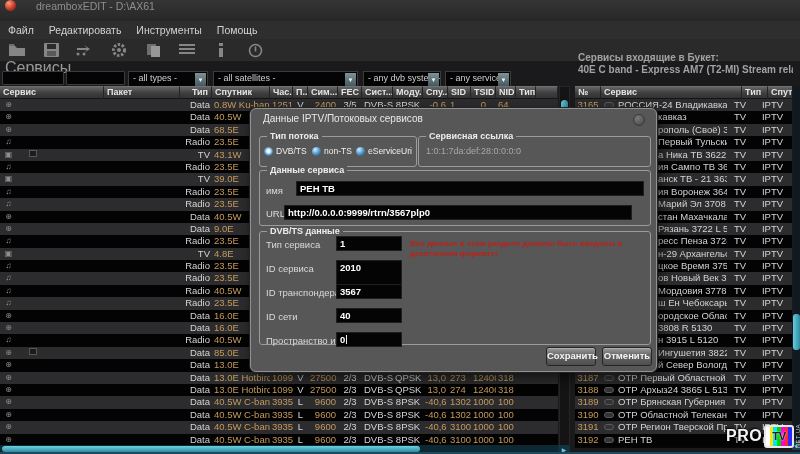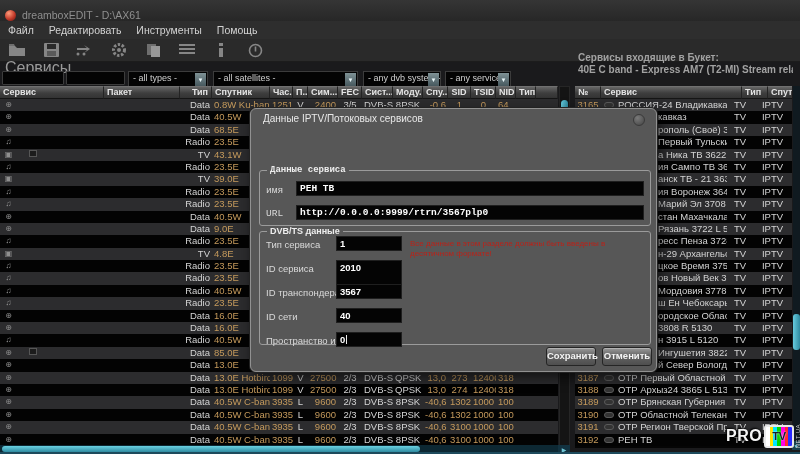--- a/index.html
+++ b/index.html
@@ -1,20 +1,20 @@
 <!DOCTYPE html>
 <html><head>
 <meta charset="utf-8">
 <style>
   html,body{margin:0;padding:0;background:#000;}
   .app{position:relative;width:800px;height:454px;overflow:hidden;background:#1a1a1c;
        font-family:"Liberation Sans","DejaVu Sans",sans-serif;-webkit-font-smoothing:antialiased;}
   
   .titlebar{position:absolute;left:0;top:0;width:800px;height:21px;background:linear-gradient(#353535,#272727);
-            color:#8f8f8f;font-size:10.5px;display:flex;align-items:flex-end;}
+            color:#8f8f8f;font-size:10.5px;display:flex;align-items:flex-start;gap:14px;}
   .app-icon{width:11px;height:11px;margin:0 6px 0 5px;border-radius:50%;
             background:radial-gradient(circle at 35% 30%,#ff9a7a,#c23a2a 55%,#5a1410);}
   .menubar{position:absolute;left:0;top:21px;width:800px;height:18px;background:#2e2e2e;color:#d2d2d2;
            font-size:10.5px;display:flex;align-items:center;gap:15px;padding-left:8px;box-sizing:border-box;}
   .menu-item{cursor:default;}
   .toolbar{position:absolute;left:0;top:39px;width:800px;height:23px;background:#2a2a2a;
            border-bottom:1px solid #1c1c1c;display:flex;align-items:center;gap:12px;padding-left:6px;box-sizing:border-box;}
   .tool{width:22px;height:17px;display:flex;align-items:center;justify-content:center;}
   .tool svg{display:block;}
   
@@ -39,21 +39,21 @@
          box-sizing:border-box;line-height:11px;white-space:nowrap;overflow:hidden;flex:none;}
   .hfill{flex:1;}
   .trow{display:flex;height:12.4px;font-size:9.5px;line-height:12.5px;}
   .trow span{flex:none;box-sizing:border-box;padding:0 2px;white-space:nowrap;overflow:hidden;}
   .row-odd{background:#2c2c2e}.row-even{background:#030303}
   .tan{color:#c59a5c}.lt{color:#d4d4d4}
   .cw-serv{width:104px}.cw-icon{width:17px;color:#8f8f8f;font-size:8px;text-align:center}.cw-name{width:87px}
   .cw-pkg{width:76px}.cw-type{width:32px;text-align:right}.cw-sat{width:58px}.cw-freq{width:23px}
   .cw-pol{width:15px;text-align:center}.cw-sym{width:30px;text-align:right}.cw-fec{width:24px;text-align:center}
   .cw-sys{width:31px;text-align:right}.cw-mod{width:30px;text-align:center}.cw-orb{width:25px;text-align:right}
-  .cw-sid{width:23px;text-align:center}.cw-tsid{width:25px;text-align:center}.cw-nid{width:20px;text-align:left}
+  .cw-sid{width:23px;text-align:left}.cw-tsid{width:25px;text-align:center}.cw-nid{width:20px;text-align:left}
   .cw-type2{width:20px}
   .mk{display:inline-block;width:8px;height:7px;background:#1c1c1c;border:1px solid #565656;margin-left:10px;vertical-align:1px;}
   .cr-num{width:26px;text-align:center}.cr-icon{width:15px;text-align:center}.cr-name{width:111px}
   .cr-type{width:26px;text-align:center}.cr-sys{width:39px;text-align:center}
   .covered{padding-left:42px !important;}
   .badge{display:inline-block;width:10px;height:6px;border:1px solid #5a5a5a;border-radius:3px;background:#333;}
   
   .lvscroll{position:absolute;left:559px;top:86px;width:11px;height:360px;background:#141414;border:1px solid #262626;box-sizing:border-box;}
   .lvthumb{position:absolute;left:1px;right:1px;top:13px;height:26px;border-radius:4px;background:linear-gradient(90deg,#66cbde,#2f8aa0);}
   .rvscroll{position:absolute;left:793px;top:86px;width:7px;height:355px;background:#101a20;}
@@ -68,32 +68,32 @@
   
   .dialog{position:absolute;left:250px;top:108px;width:407px;height:264px;background:#575757;border:1px solid #919191;
           border-radius:6px;box-shadow:0 0 0 1px #222,3px 5px 14px rgba(0,0,0,.65);box-sizing:border-box;z-index:5;color:#ddd;}
   .dlg-title{position:absolute;left:12px;top:4px;font-size:10px;color:#e8e8e8;}
   .dlg-btn{position:absolute;right:11px;top:5px;width:10px;height:10px;border:1px solid #3a3a3a;border-radius:50%;
            background:radial-gradient(circle at 35% 30%,#7a7a7a,#434343);}
   .grp{position:absolute;border:1px solid #9b9b9b;border-radius:3px;}
   .grp-label{position:absolute;top:-6px;left:7px;background:#575757;padding:0 3px;font-size:9px;font-weight:bold;color:#ededed;white-space:nowrap;}
   #g-stream{left:8px;top:27px;width:156px;height:29px;}
   #g-link{left:167px;top:27px;width:231px;height:29px;}
-  #g-svc{left:8px;top:61px;width:390px;height:54px;font-family:Liberation Mono, monospace;}
+  #g-svc{left:8px;top:61px;width:390px;height:54px;}
   #g-dvb{left:8px;top:122px;width:390px;height:112px;}
   .ritem{position:absolute;top:9px;display:flex;align-items:center;gap:3px;font-size:8.5px;color:#f0f0f0;}
   #r-dvbts{left:4px}#r-nonts{left:52px}#r-esvc{left:96px}
   .orb{width:9px;height:9px;border-radius:50%;background:radial-gradient(circle at 35% 30%,#d8ecff,#5b9fd0 45%,#173a52);flex:none;}
   .orb.sel{background:radial-gradient(circle at 50% 45%,#f2faff 0 22%,#4f93c6 60%,#102c44);}
   .link-val{position:absolute;left:7px;top:9px;font-size:9px;color:#a8a8a8;}
   .f-label{position:absolute;font-size:9.5px;color:#dadada;white-space:nowrap;}
   .f-input{position:absolute;background:#040404;border:1px solid #1f1f1f;box-sizing:border-box;color:#fff;font-size:9.5px;
            font-weight:bold;line-height:13px;padding:0 3px;white-space:nowrap;overflow:hidden;}
   .caret{display:inline-block;width:1px;height:9px;background:#eee;margin-left:1px;vertical-align:-1px;}
-  .warn{position:absolute;left:150px;top:7px;width:234px;font-size:8px;font-weight:normal;color:#b8231a;line-height:1.25;}
+  .warn{position:absolute;left:150px;top:7px;width:234px;font-size:8px;font-weight:bold;color:#b8231a;line-height:1.25;}
   .btn{position:absolute;top:238px;width:48px;height:17px;border:1px solid #252525;border-radius:3px;
        background:linear-gradient(#9c9c9c,#646464 45%,#4e4e4e);color:#f4f4f4;font-size:9.5px;font-weight:bold;
        text-align:center;line-height:16px;box-shadow:inset 0 1px 0 rgba(255,255,255,.25);}
   #btn-save{left:295px}#btn-cancel{left:351px}
   
   .wm{position:absolute;left:726px;top:424px;z-index:8;display:flex;align-items:center;}
   .wm-pro{font-size:16px;font-weight:bold;color:#f5f5f5;letter-spacing:.5px;
           text-shadow:1px 1px 2px #000,-1px -1px 2px #000;}
   .wm-tv{position:relative;width:26px;height:19px;margin-left:2px;border:2px solid #e9e9e9;border-radius:3px;
          background:linear-gradient(90deg,#fff 0 14%,#ffe400 14% 28%,#00e4ff 28% 42%,#00d400 42% 58%,#ff00e4 58% 72%,#ff2a2a 72% 86%,#2a2aff 86% 100%);}
@@ -911,30 +911,49 @@
   <div class="hscroll">
     <div class="hthumb"></div>
     <div class="hsr">▶</div>
   </div>
   <div class="bstrip"></div>
 
   <div class="dialog">
     <div class="dlg-title">Данные IPTV/Потоковых сервисов</div>
     <div class="dlg-btn"></div>
 
-
+    <div class="grp" id="g-stream">
+      <span class="grp-label">Тип потока</span>
+      <span class="ritem" id="r-dvbts">
+        <span class="orb sel"></span>
+        <span>DVB/TS</span>
+      </span>
+      <span class="ritem" id="r-nonts">
+        <span class="orb"></span>
+        <span>non-TS</span>
+      </span>
+      <span class="ritem" id="r-esvc">
+        <span class="orb"></span>
+        <span>eServiceUri</span>
+      </span>
+    </div>
+
+    <div class="grp" id="g-link">
+      <span class="grp-label">Сервисная ссылка</span>
+      <span class="link-val">1:0:1:7da:def:28:0:0:0:0</span>
+    </div>
 
     <div class="grp" id="g-svc">
       <span class="grp-label">Данные сервиса</span>
       <span class="f-label" style="left:6px;top:14px">имя</span>
       <div class="f-input" style="left:36px;top:10px;width:348px;height:15px">
         <span>РЕН ТВ</span>
       </div>
       <span class="f-label" style="left:6px;top:37px">URL</span>
-      <div class="f-input" style="left:36px;top:34px;width:348px;height:15px">
+      <div class="f-input" style="left:24px;top:34px;width:348px;height:15px">
         <span>http://0.0.0.0:9999/rtrn/3567plp0</span>
       </div>
     </div>
 
     <div class="grp" id="g-dvb">
       <span class="grp-label">DVB/TS данные</span>
       <span class="f-label" style="left:6px;top:7px">Тип сервиса</span>
       <div class="f-input" style="left:76px;top:4px;width:66px;height:15px">
         <span>1</span>
       </div>

